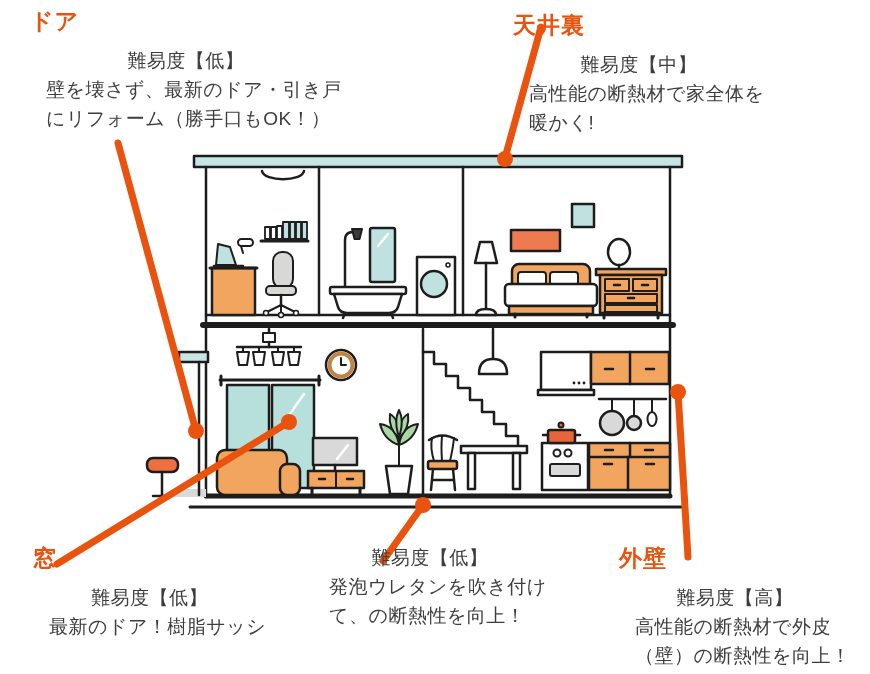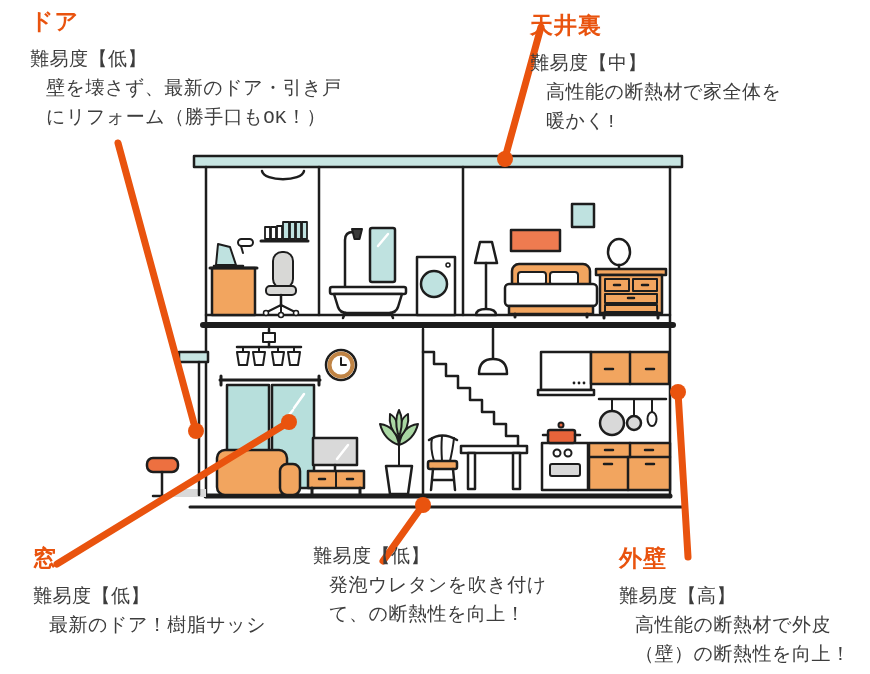--- a/index.html
+++ b/index.html
@@ -1,32 +1,32 @@
 <!DOCTYPE html>
 <html><head>
 <meta charset="utf-8">
 <style>
   html,body{margin:0;padding:0;background:#ffffff;}
   .stage{
     position:relative;width:870px;height:674px;overflow:hidden;background:#ffffff;
-    font-family:Liberation Mono, monospace;
+    font-family:Liberation Sans, sans-serif;
   }
   .house-svg{position:absolute;left:0;top:0;}
   .ann{position:absolute;}
   .ann-title{
     font-size:23px;font-weight:bold;color:#E9530E;margin:0 0 9px 0;letter-spacing:1px;
   }
   .ann-diff{
-    font-size:19px;color:#3D3D3D;line-height:29px;letter-spacing:0.5px;
+    font-size:19px;color:#3D3D3D;line-height:29px;letter-spacing:0.5px;text-align:center;
   }
   .ann-desc{
     font-size:19px;color:#3D3D3D;line-height:29px;letter-spacing:0.5px;white-space:pre-line;margin-left:16px;
   }
   .ann-door{left:30px;top:6px;}
-  .ann-ceiling{left:530px;top:10px;}
+  .ann-ceiling{left:513px;top:10px;}
   .ann-window{left:33px;top:543px;}
   .ann-underfloor{left:313px;top:543px;}
   .ann-exterior{left:619px;top:543px;}
 </style>
 </head>
 <body>
 
 <div class="stage">
 
   <svg class="house-svg" width="870" height="674" viewBox="0 0 870 674" fill="none" stroke-linecap="round" stroke-linejoin="round">

